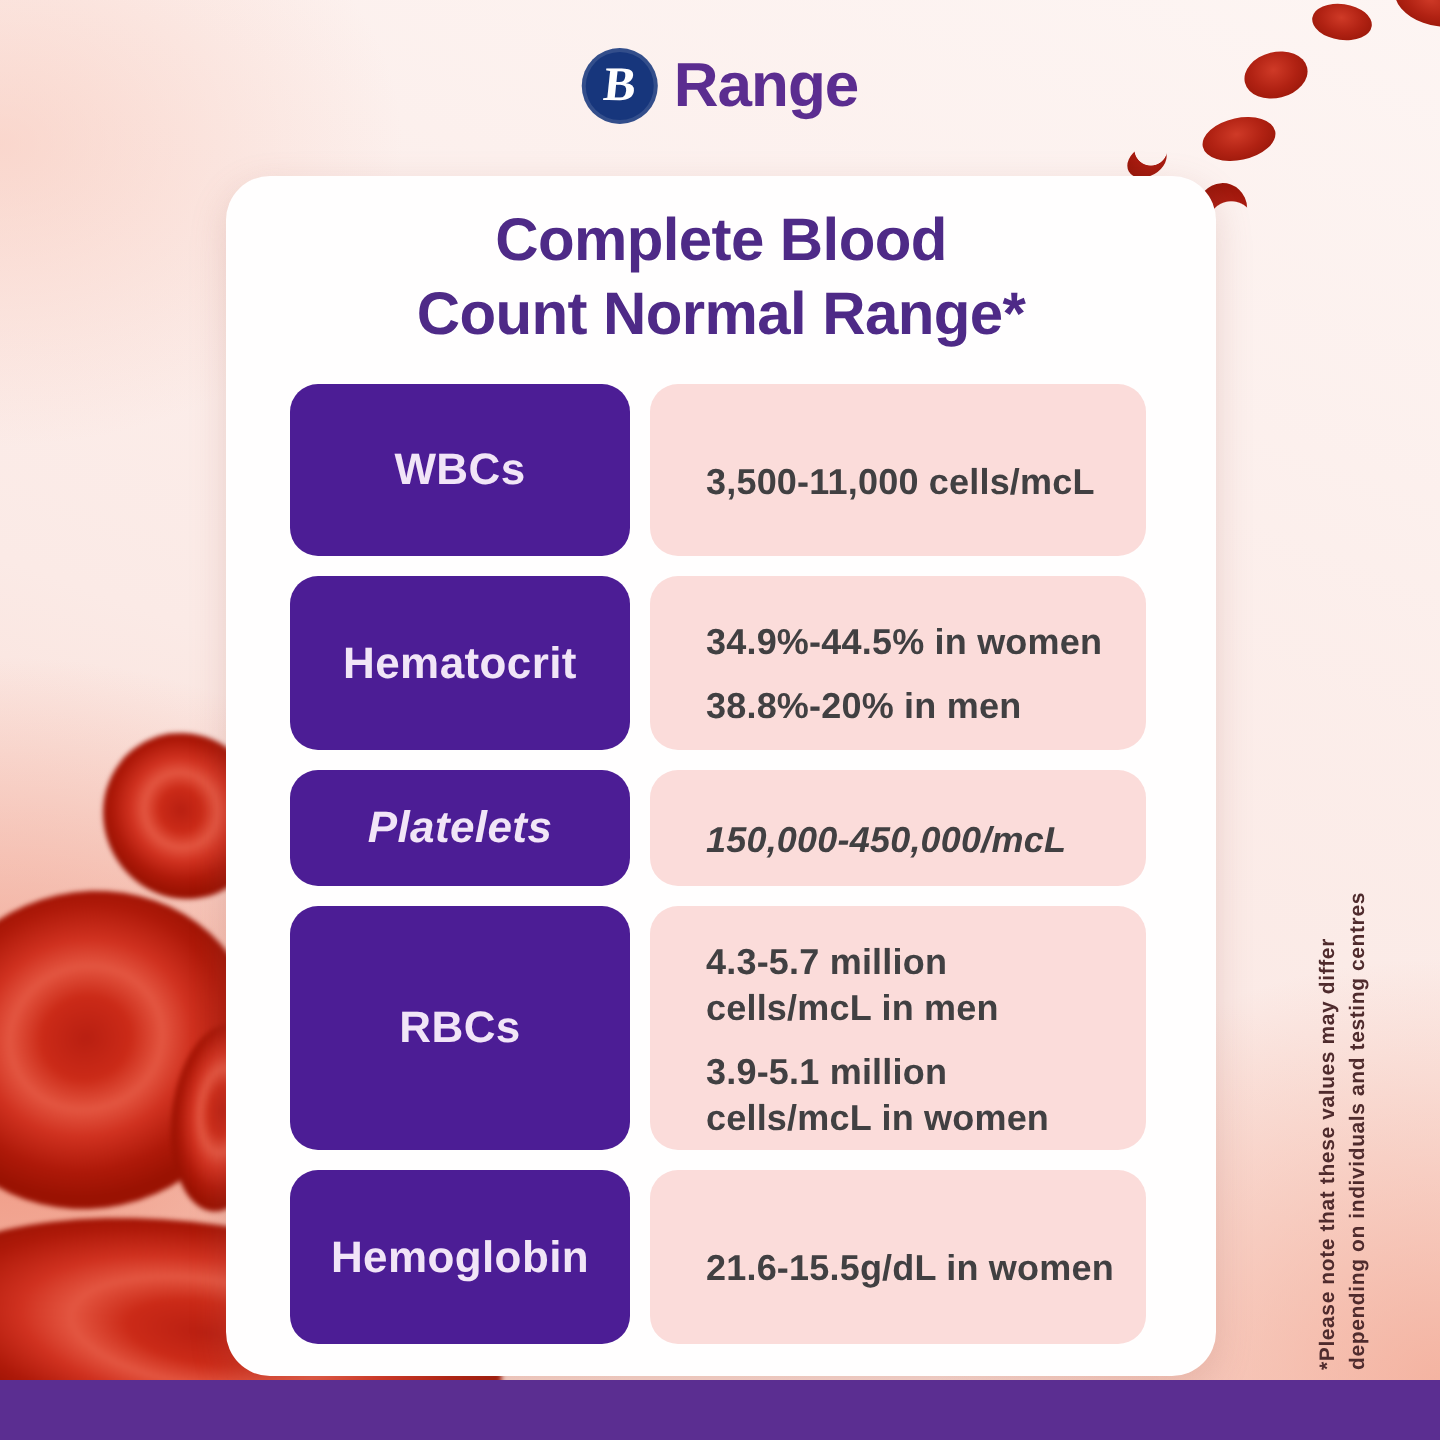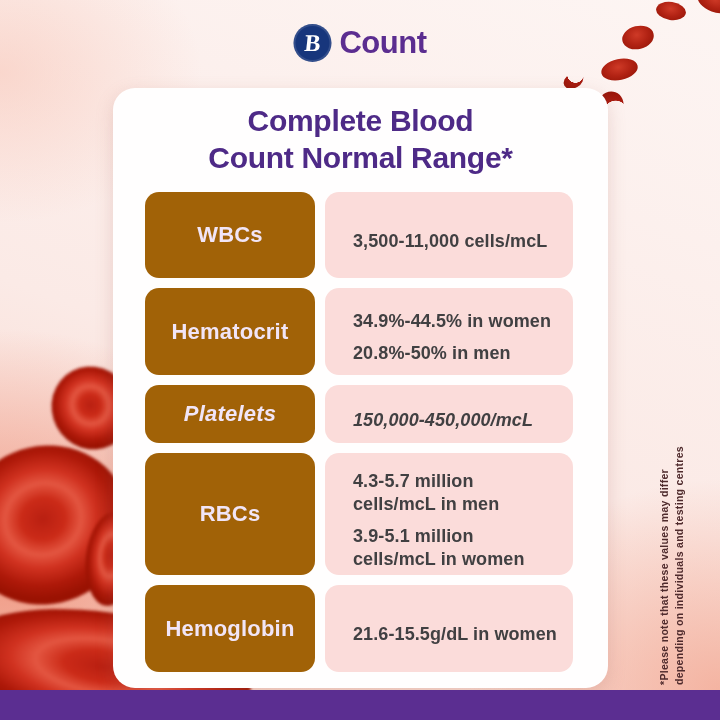--- a/index.html
+++ b/index.html
@@ -36,21 +36,21 @@
 
   
   .card{position:absolute;left:113px;top:88px;width:495px;height:600px;
     background:#fffefe;border-radius:22px;z-index:3;
     box-shadow:0 6px 18px rgba(170,100,90,.22);}
   .card-title{margin:14px 10px 0;text-align:center;white-space:pre-line;
     color:#4e2a87;font-weight:bold;font-size:30px;line-height:37px;letter-spacing:-.3px;}
   .table{position:absolute;left:32px;top:104px;width:428px;
     display:flex;flex-direction:column;gap:10px;}
   .row{display:flex;gap:10px;}
-  .cell-label{width:170px;flex:0 0 170px;background:#a16207;border-radius:14px;
+  .cell-label{width:170px;flex:0 0 170px;background:#4c1d95;border-radius:14px;
     display:flex;align-items:center;justify-content:center;
     color:#f1e5f7;font-size:22px;font-weight:bold;letter-spacing:.2px;}
   .cell-value{flex:1;background:#fbdcda;border-radius:14px;
     display:flex;flex-direction:column;justify-content:center;gap:9px;
     padding:22px 8px 10px 28px;box-sizing:border-box;}
   .cell-value p{margin:0;white-space:pre-line;color:#414042;
     font-size:18px;font-weight:bold;line-height:23px;letter-spacing:.1px;}
 
   
   .footnote{position:absolute;left:524px;top:518px;width:300px;height:34px;
@@ -74,38 +74,38 @@
   <div class="rbc-sm" style="left:656px;top:2px;width:30px;height:18px;transform:rotate(8deg);"></div>
   <div class="rbc-sm" style="left:622px;top:26px;width:32px;height:23px;transform:rotate(-14deg);"></div>
   <div class="rbc-sm" style="left:601px;top:59px;width:37px;height:21px;transform:rotate(-12deg);"></div>
   <div class="rbc-crescent" style="left:563px;top:73px;width:21px;height:15px;transform:rotate(-30deg);"></div>
   <div class="rbc-crescent" style="left:598px;top:92px;width:26px;height:25px;transform:rotate(110deg);"></div>
 
   <header class="brand">
     <span class="logo-circle">
       <span class="logo-b">B</span>
     </span>
-    <span class="brand-name">Count</span>
+    <span class="brand-name">Range</span>
   </header>
 
   <main class="card">
     <h1 class="card-title">Complete Blood
 Count Normal Range*</h1>
     <div class="table">
         <div class="row" style="height: 86px;">
           <div class="cell-label">WBCs</div>
           <div class="cell-value">
             <p>3,500-11,000 cells/mcL</p>
           </div>
         </div>
         <div class="row" style="height: 87px;">
           <div class="cell-label">Hematocrit</div>
           <div class="cell-value">
             <p>34.9%-44.5% in women</p>
-            <p>20.8%-50% in men</p>
+            <p>38.8%-20% in men</p>
           </div>
         </div>
         <div class="row" style="height: 58px; font-style: italic;">
           <div class="cell-label">Platelets</div>
           <div class="cell-value">
             <p>150,000-450,000/mcL</p>
           </div>
         </div>
         <div class="row" style="height: 122px;">
           <div class="cell-label">RBCs</div>

